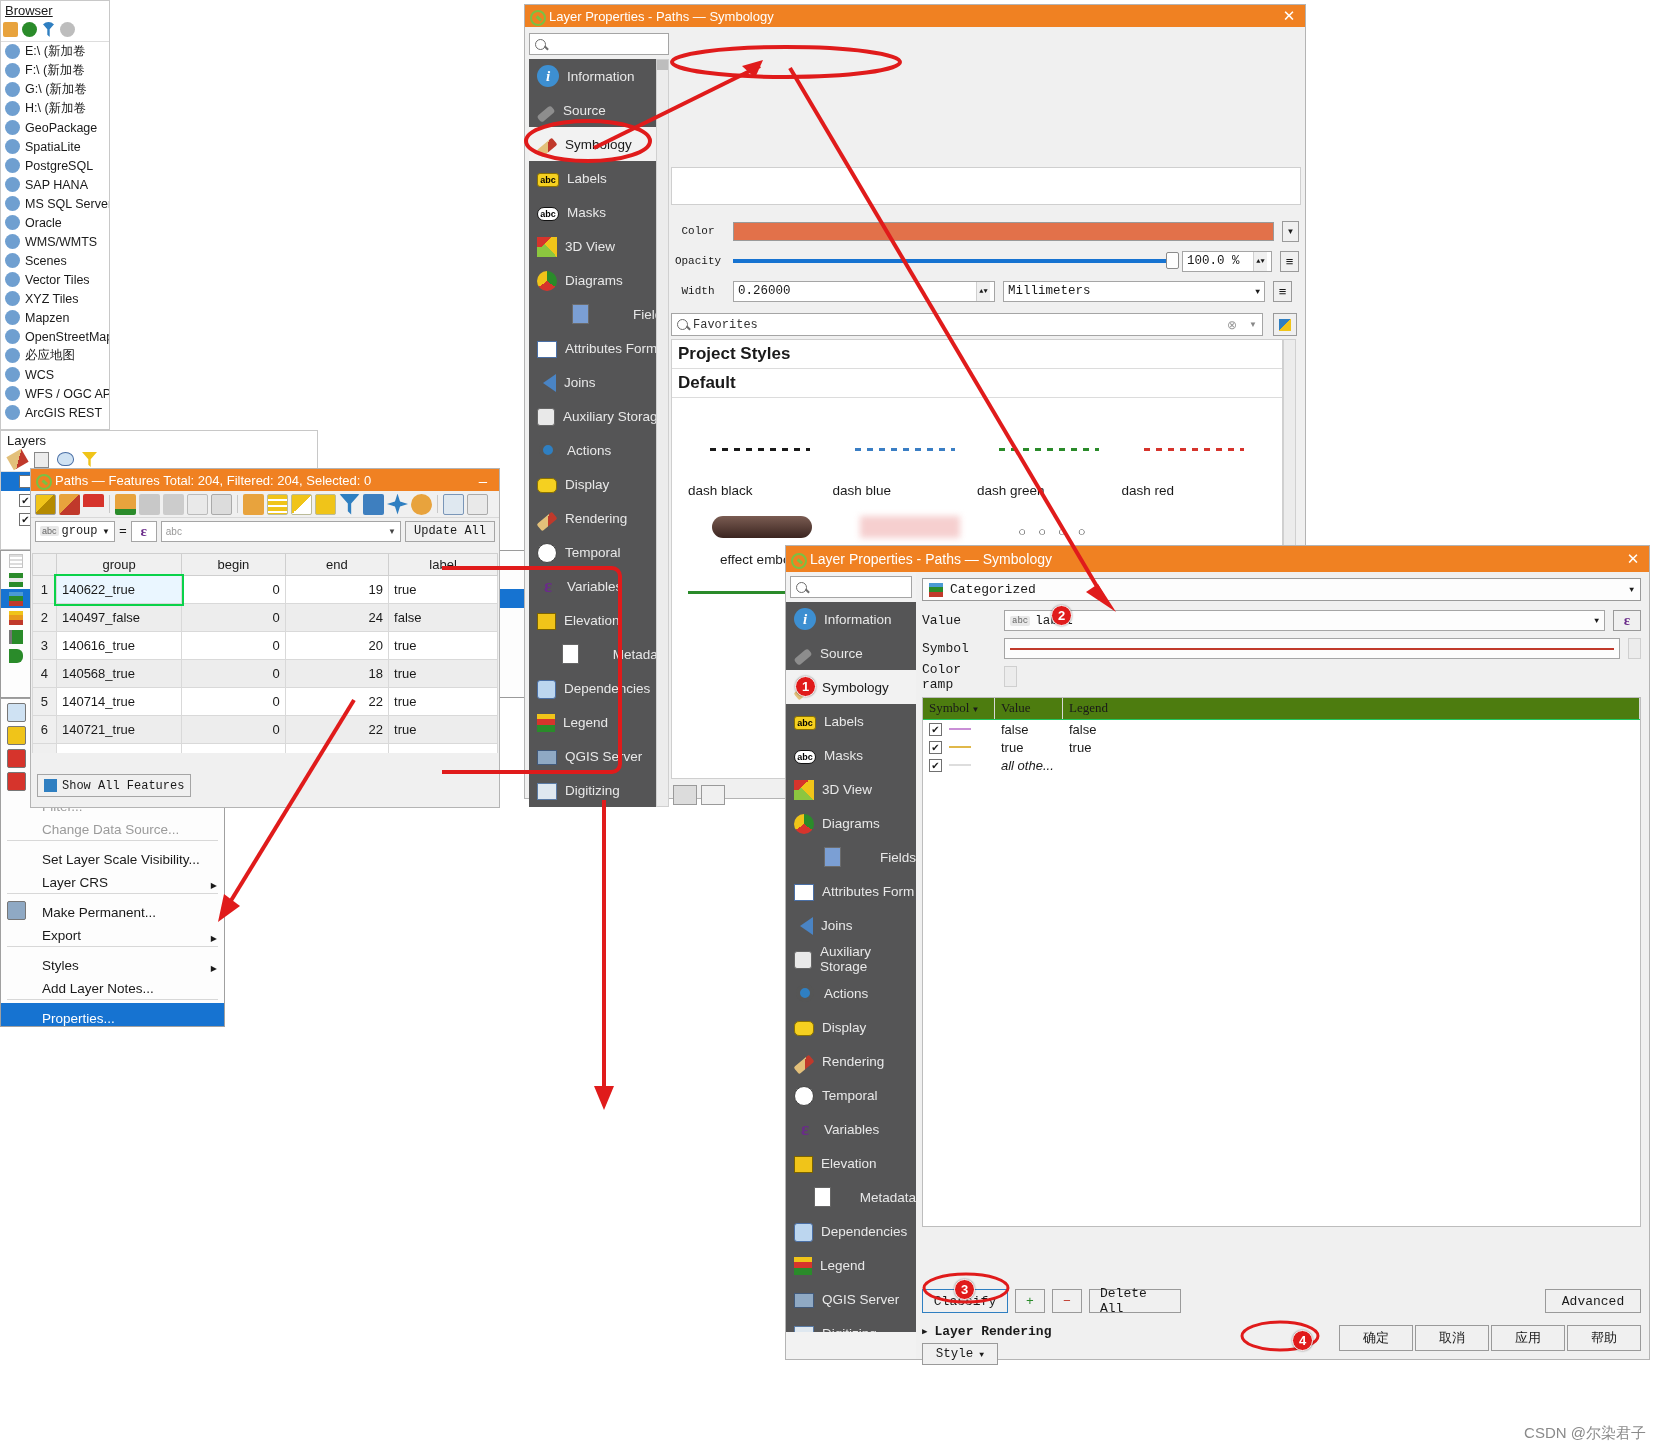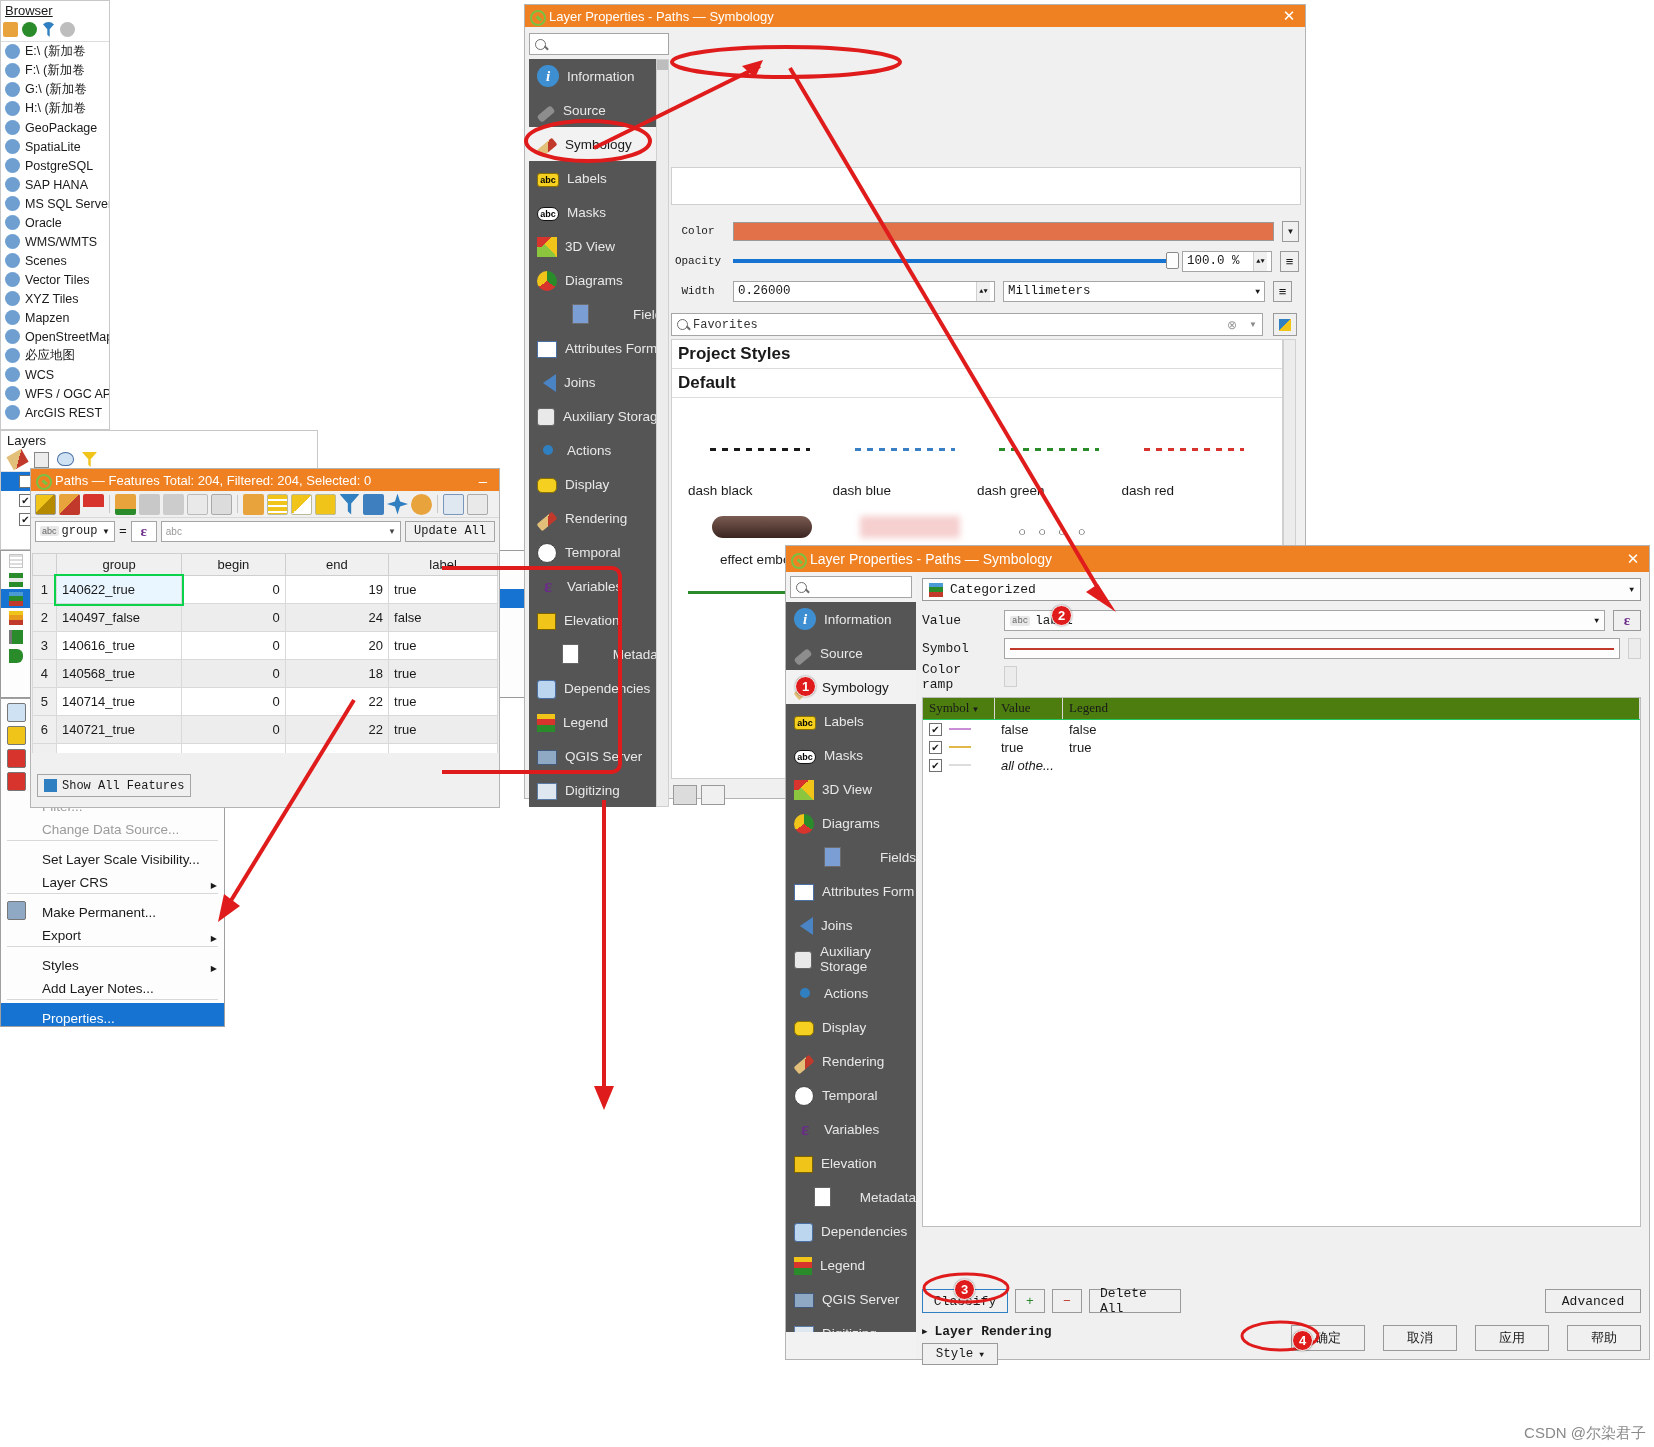--- a/index.html
+++ b/index.html
@@ -181,21 +181,21 @@
   .cathdr{ display:flex; height:22px; background:#4d7c0f; border-bottom:1px solid #22c55e; font-size:13px;font-family:Liberation Serif, serif;}
   .cathdr div{ padding:2px 6px; border-right:1px solid #d8d8d8;}
   .catrow{ display:flex; height:18px; align-items:center; font-size:13px;}
   .catrow>div{ padding:0 6px; display:flex; align-items:center; gap:7px;}
   .symline{ width:22px;height:2px;}
   .btnrow{ position:absolute; left:6px; right:8px; bottom:46px; display:flex; align-items:center; gap:7px;}
   .btn{ border:1px solid #9a9a9a; background:#f0f0f0; height:24px; min-width:28px; display:flex;
         align-items:center; justify-content:center; padding:0 10px;
         font-family:"Liberation Mono",monospace; font-size:13px;}
   .btn.focus{ border:1px solid #2f7fc1; }
-  .dlgbtns{ position:absolute; right:8px; bottom:8px; display:flex; gap:18px;}
+  .dlgbtns{ position:absolute; right:8px; bottom:8px; display:flex; gap:2px;}
   .dlgbtn{ border:1px solid #9a9a9a; background:#f0f0f0; height:26px; width:74px;
            display:flex;align-items:center;justify-content:center; font-size:13px;}
 
   
   #overlay { position:absolute; left:0; top:0; width:1654px; height:1447px; pointer-events:none; }
   .badge { position:absolute; width:21px;height:21px;border-radius:50%;background:#e01b1b;color:#fff;
            font-size:13px; font-weight:bold; display:flex;align-items:center;justify-content:center;
            border:1.5px solid #fff; box-shadow:0 0 2px rgba(0,0,0,.5);}
   .watermark{ position:absolute; right:8px; bottom:4px; color:#8a8a8a; font-size:15px;}
 </style>

